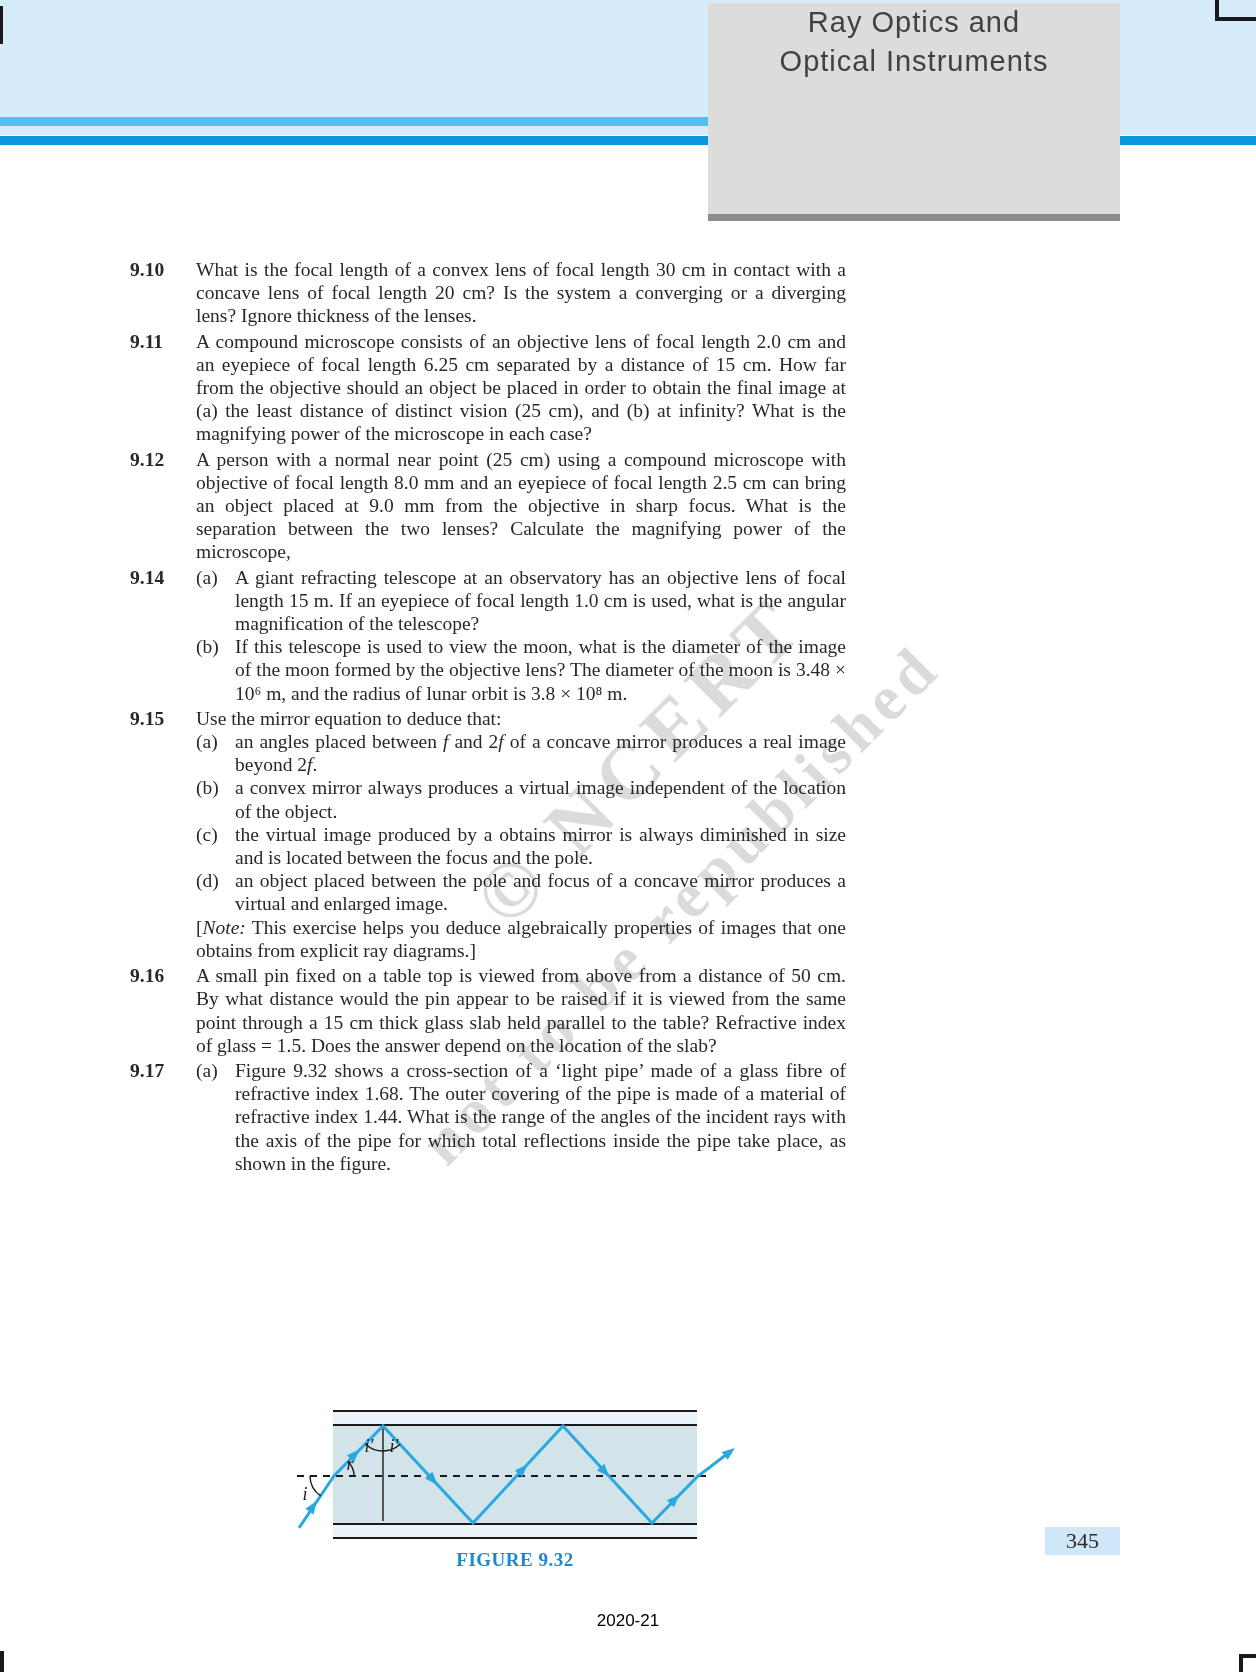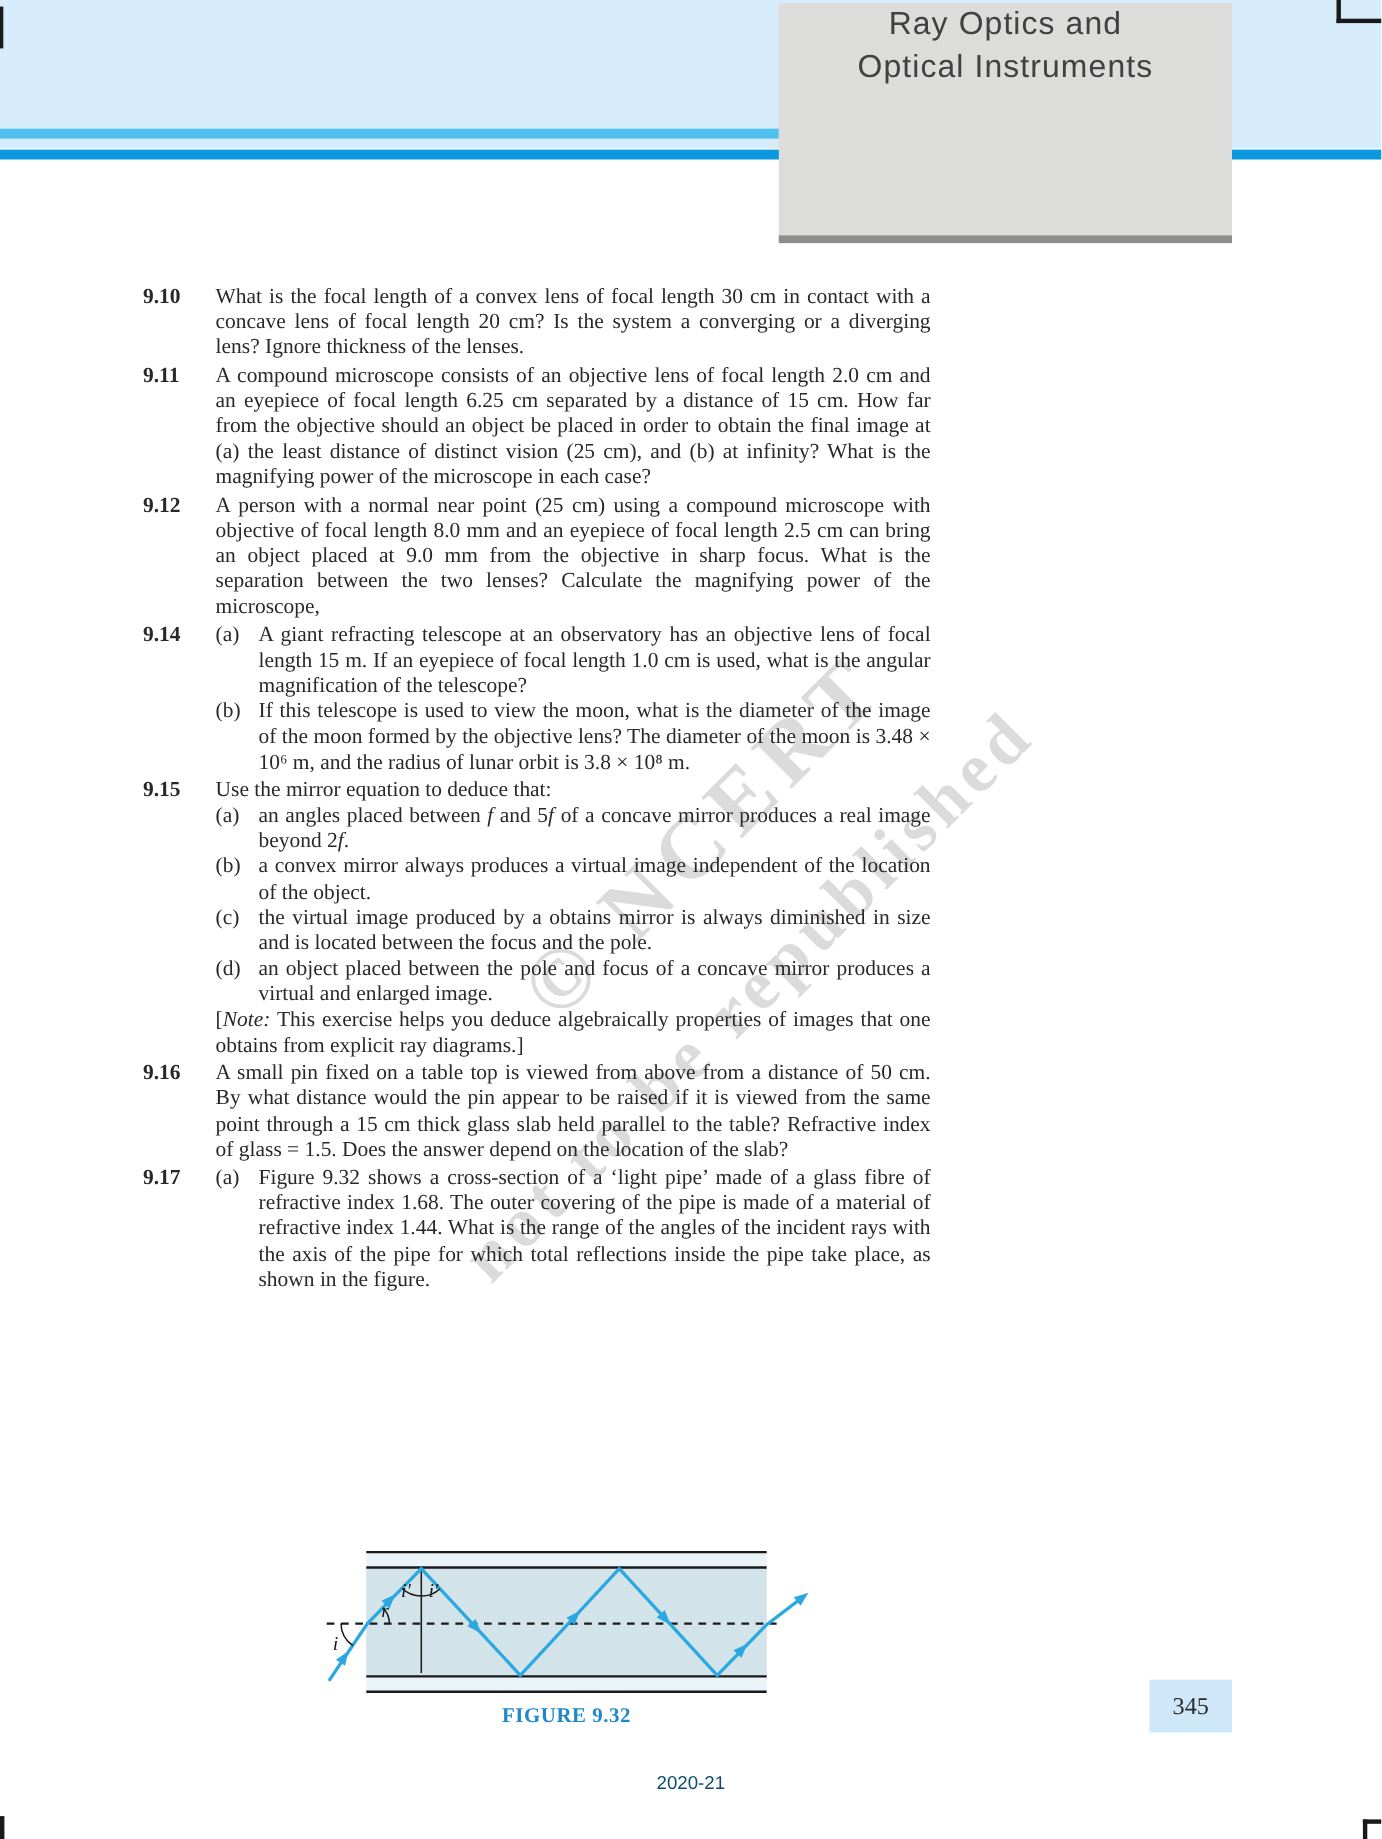--- a/index.html
+++ b/index.html
@@ -29,24 +29,24 @@
   .pbody{flex:1;min-width:0;}
   .part{display:flex;}
   .plet{width:39px;flex:none;}
   .ptxt{flex:1;min-width:0;}
   .note i{font-style:italic;}
   
   .fig-svg{position:absolute;left:280px;top:1398px;z-index:1;}
   .fig-caption{position:absolute;left:333px;top:1549px;width:364px;text-align:center;
         font-weight:bold;font-size:19px;letter-spacing:0.5px;color:#1f88ca;z-index:1;}
   
-  .pagenum{position:absolute;left:1045px;top:1527px;width:75px;height:48px;background:#cfe8f9;
+  .pagenum{position:absolute;left:1045px;top:1527px;width:75px;height:28px;background:#cfe8f9;
         display:flex;align-items:center;justify-content:center;font-size:22px;color:#2a2a2a;z-index:1;}
   .year{position:absolute;left:0;top:1611px;width:1256px;text-align:center;
-        font-family:"Liberation Sans", sans-serif;font-size:17px;color:#0c4a6e;z-index:1;}
+        font-family:"Liberation Sans", sans-serif;font-size:17px;color:#000000;z-index:1;}
 </style>
 </head>
 <body>
 
 <div class="page">
 
   <div class="banner"></div>
   <div class="stripe-mid"></div>
   <div class="stripe-dark"></div>
   <div class="chapter-box">
@@ -95,21 +95,21 @@
         </div>
       </div>
     </div>
 
     <div class="prob">
       <div class="pnum">9.15</div>
       <div class="pbody">
         <div>Use the mirror equation to deduce that:</div>
         <div class="part">
           <div class="plet">(a)</div>
-          <div class="ptxt"><span>an angles placed between </span><i>f</i><span> and 5</span><i>f</i><span> of a concave mirror produces a real image beyond 2</span><i>f</i><span>.</span></div>
+          <div class="ptxt"><span>an angles placed between </span><i>f</i><span> and 2</span><i>f</i><span> of a concave mirror produces a real image beyond 2</span><i>f</i><span>.</span></div>
         </div>
         <div class="part">
           <div class="plet">(b)</div>
           <div class="ptxt">a convex mirror always produces a virtual image independent of the location of the object.</div>
         </div>
         <div class="part">
           <div class="plet">(c)</div>
           <div class="ptxt">the virtual image produced by a obtains mirror is always diminished in size and is located between the focus and the pole.</div>
         </div>
         <div class="part">

